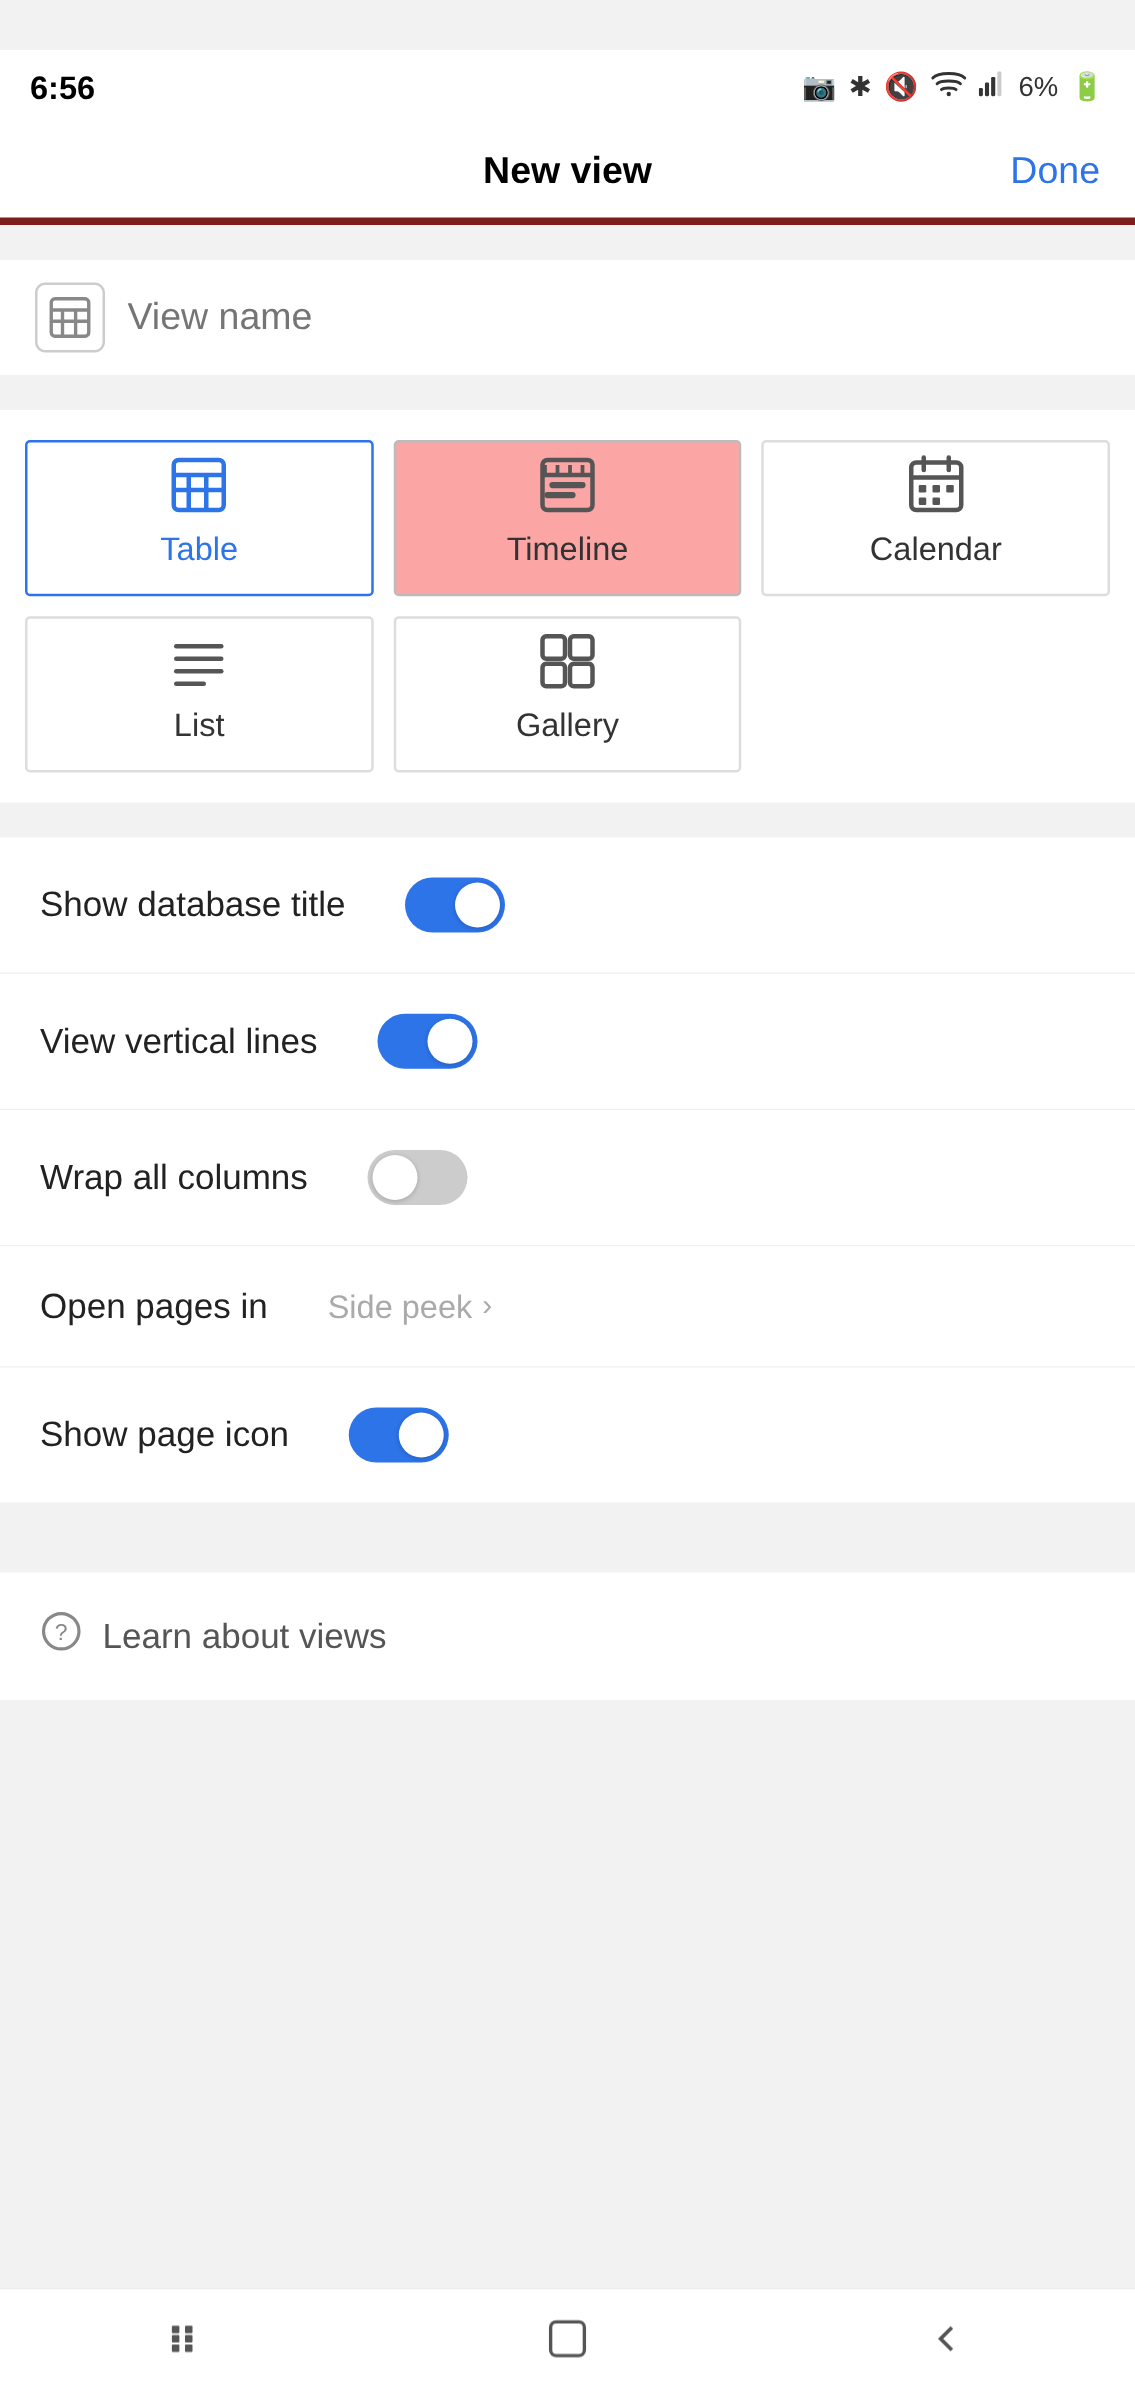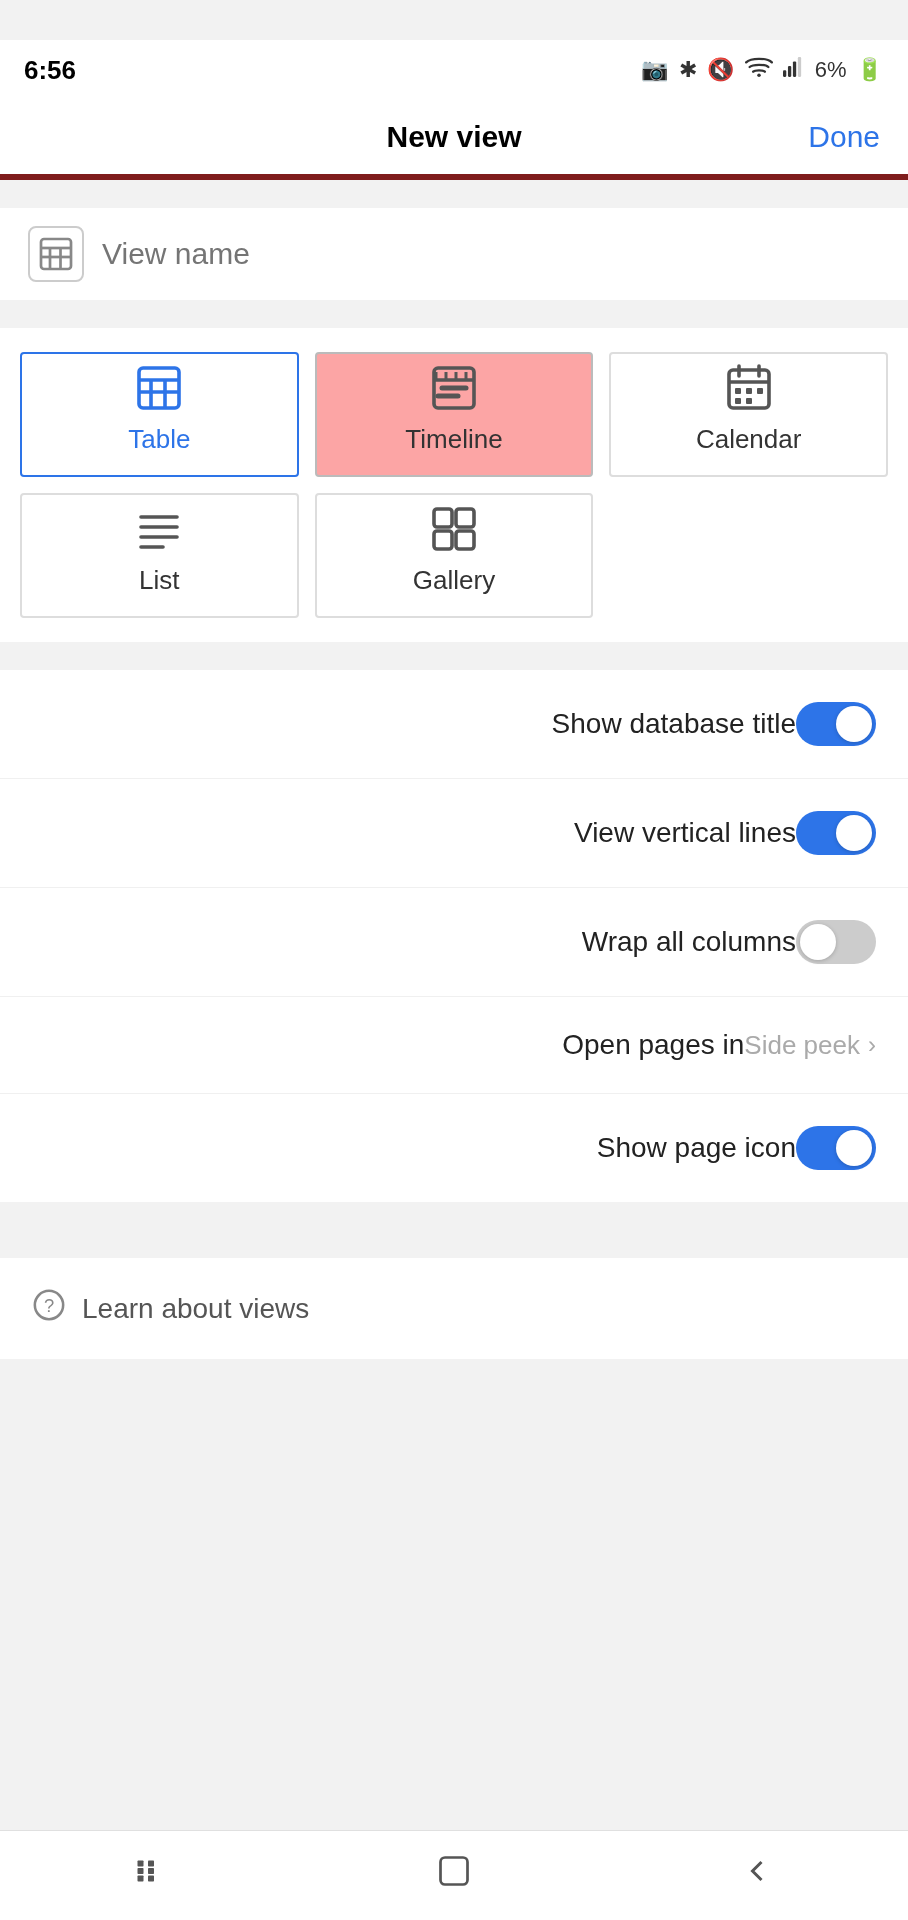--- a/index.html
+++ b/index.html
@@ -138,23 +138,24 @@
     }
 
     
     .settings-section {
       background: #fff;
       margin-top: 28px;
     }
     .settings-row {
       display: flex;
       align-items: center;
-      justify-content: flex-end;
+      justify-content: flex-start;
       padding: 32px 32px;
       border-bottom: 1px solid #f0f0f0;
+      gap: 48px;
     }
     .settings-row:last-child {
       border-bottom: none;
     }
     .settings-label {
       font-size: 28px;
       color: #222;
     }
     .settings-value {
       font-size: 26px;

